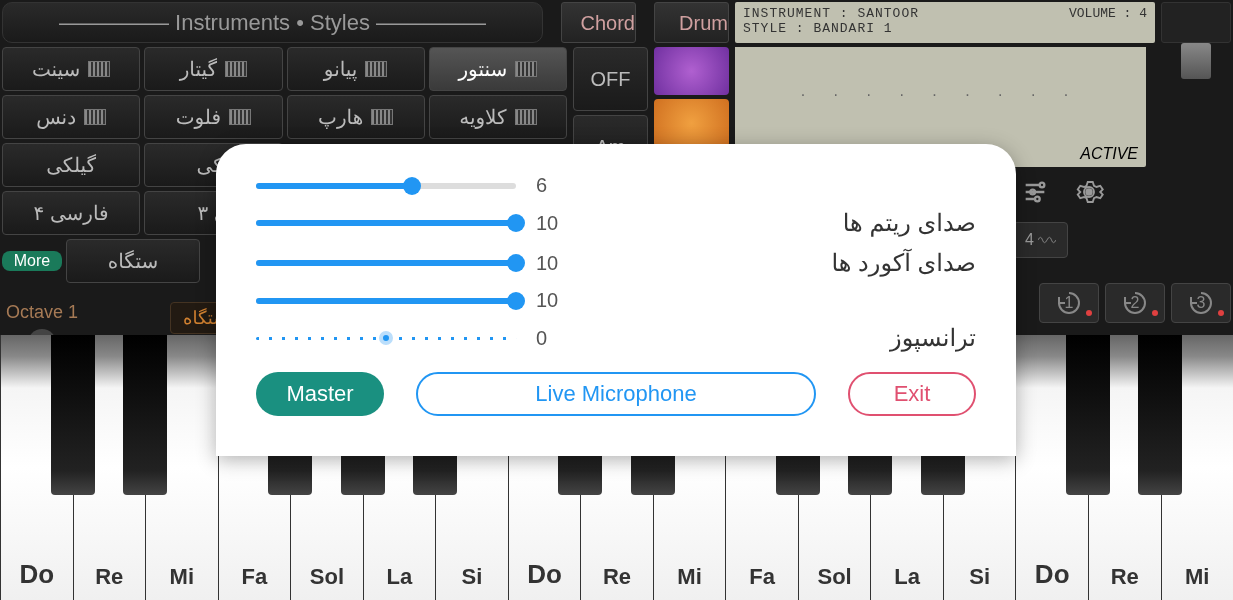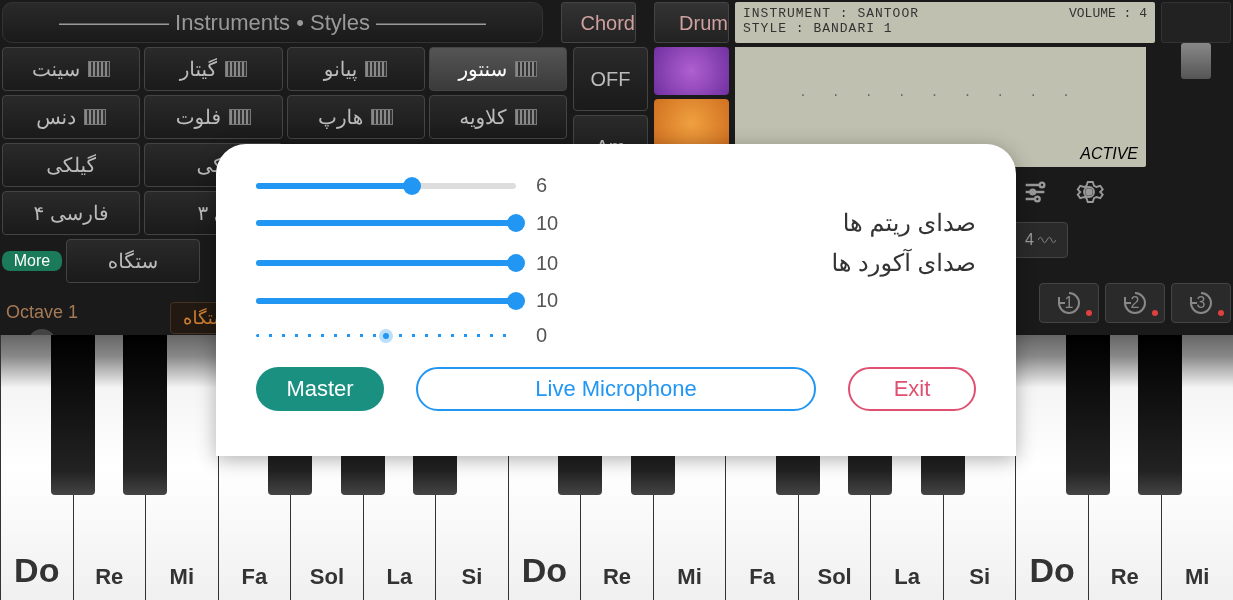--- a/index.html
+++ b/index.html
@@ -271,21 +271,21 @@
   border-left: 1px solid #333;
   display: flex;
   align-items: flex-end;
   justify-content: center;
   padding-bottom: 10px;
   color: #333;
   font-size: 22px;
   font-weight: bold;
   position: relative;
 }
-.white-key.do { font-size: 34px; }
+.white-key.do { font-size: 26px; }
 .black-keys {
   position: absolute;
   top: 0;
   left: 0;
   right: 0;
   height: 160px;
 }
 .black-key {
   position: absolute;
   width: 44px;
@@ -597,20 +597,21 @@
           <div class="fill" style="width:100%"></div>
           <div class="thumb" style="left:100%"></div>
         </div>
         <div class="modal-val">10</div>
       </div>
       <div class="modal-row">
         <div class="modal-slider dotted">
           <div class="thumb" style="left:50%"></div>
         </div>
         <div class="modal-val">0</div>
+        <div class="modal-label">ترانسپوز</div>
       </div>
     </div>
   <div class="modal-btns">
     <div class="mbtn master">Master</div>
     <div class="mbtn mic">Live Microphone</div>
     <div class="mbtn exit">Exit</div>
   </div>
 </div>
 
 </body></html>

